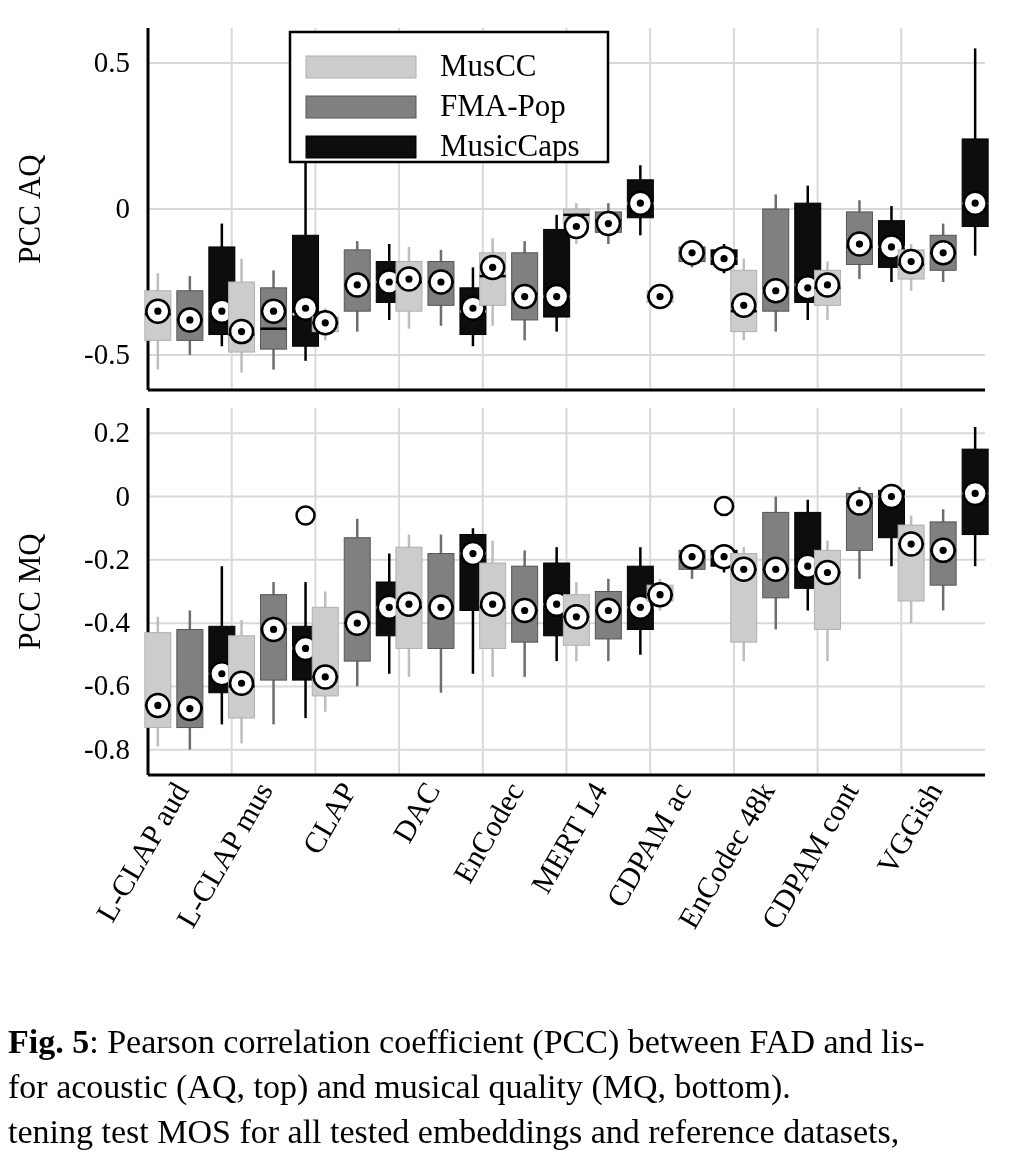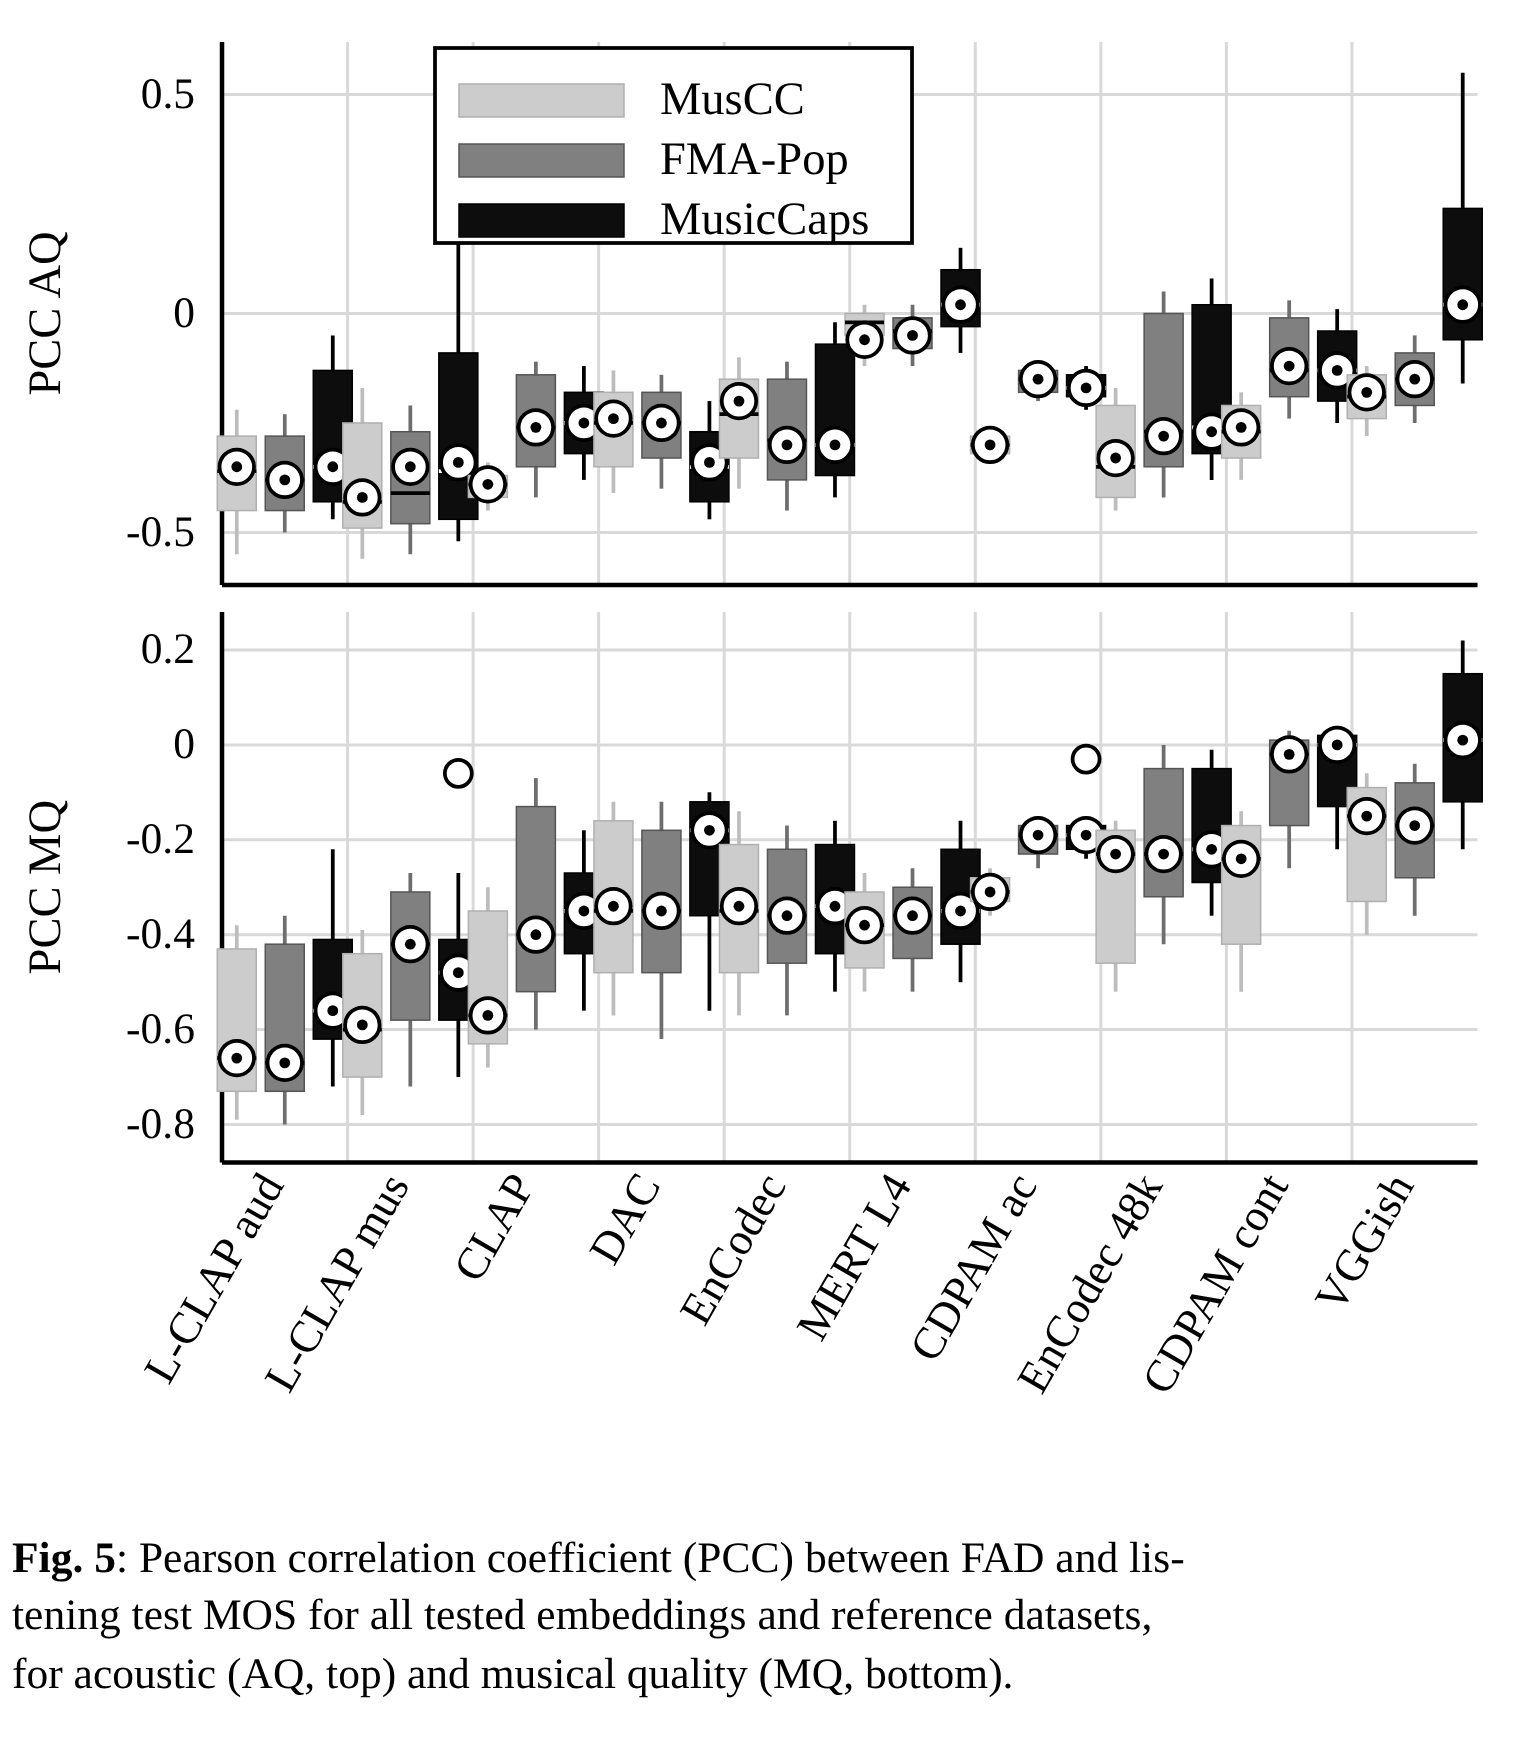--- a/index.html
+++ b/index.html
@@ -25,21 +25,21 @@
     position: absolute;
     left: 0;
     top: 0;
   }
   .caption {
     position: absolute;
     left: 8px;
     top: 1020px;
     width: 1004px;
     font-family: "Liberation Serif", serif;
-    font-size: 29px;
+    font-size: 34px;
     line-height: 1.32;
     text-align: justify;
     color: #000;
   }
   .caption b { font-weight: bold; }
   .cap-line { display: block; }
 </style>
 </head>
 <body>
 
@@ -531,16 +531,16 @@
         <text x="440" y="116" font-family="&quot;Liberation Serif&quot;, serif" font-size="31" fill="#000">FMA-Pop</text>
         <rect x="306" y="136" width="110" height="22" fill="#0d0d0d" stroke="#000" stroke-width="1"></rect>
         <text x="440" y="156" font-family="&quot;Liberation Serif&quot;, serif" font-size="31" fill="#000">MusicCaps</text>
       </g>
     </svg>
 
   <div class="caption">
     <span class="cap-line">
       <b>Fig. 5</b><span>: </span><span>Pearson correlation coefficient (PCC) between FAD and lis-</span>
     </span>
+    <span class="cap-line">for acoustic (AQ, top) and musical quality (MQ, bottom).</span>
     <span class="cap-line">tening test MOS for all tested embeddings and reference datasets,</span>
-    <span class="cap-line">for acoustic (AQ, top) and musical quality (MQ, bottom).</span>
   </div>
 </div>
 
 </body></html>

